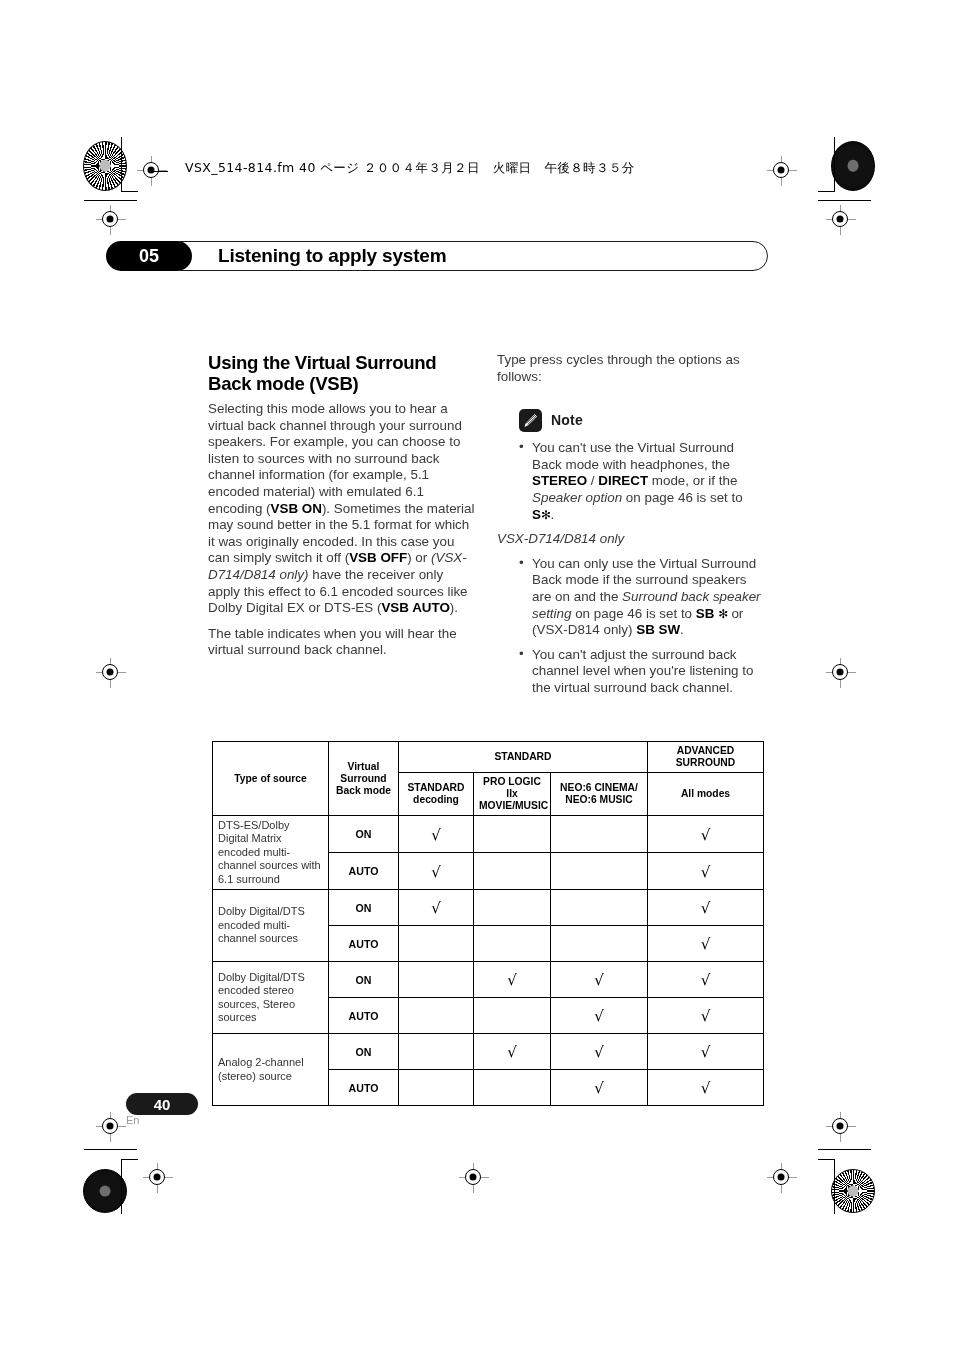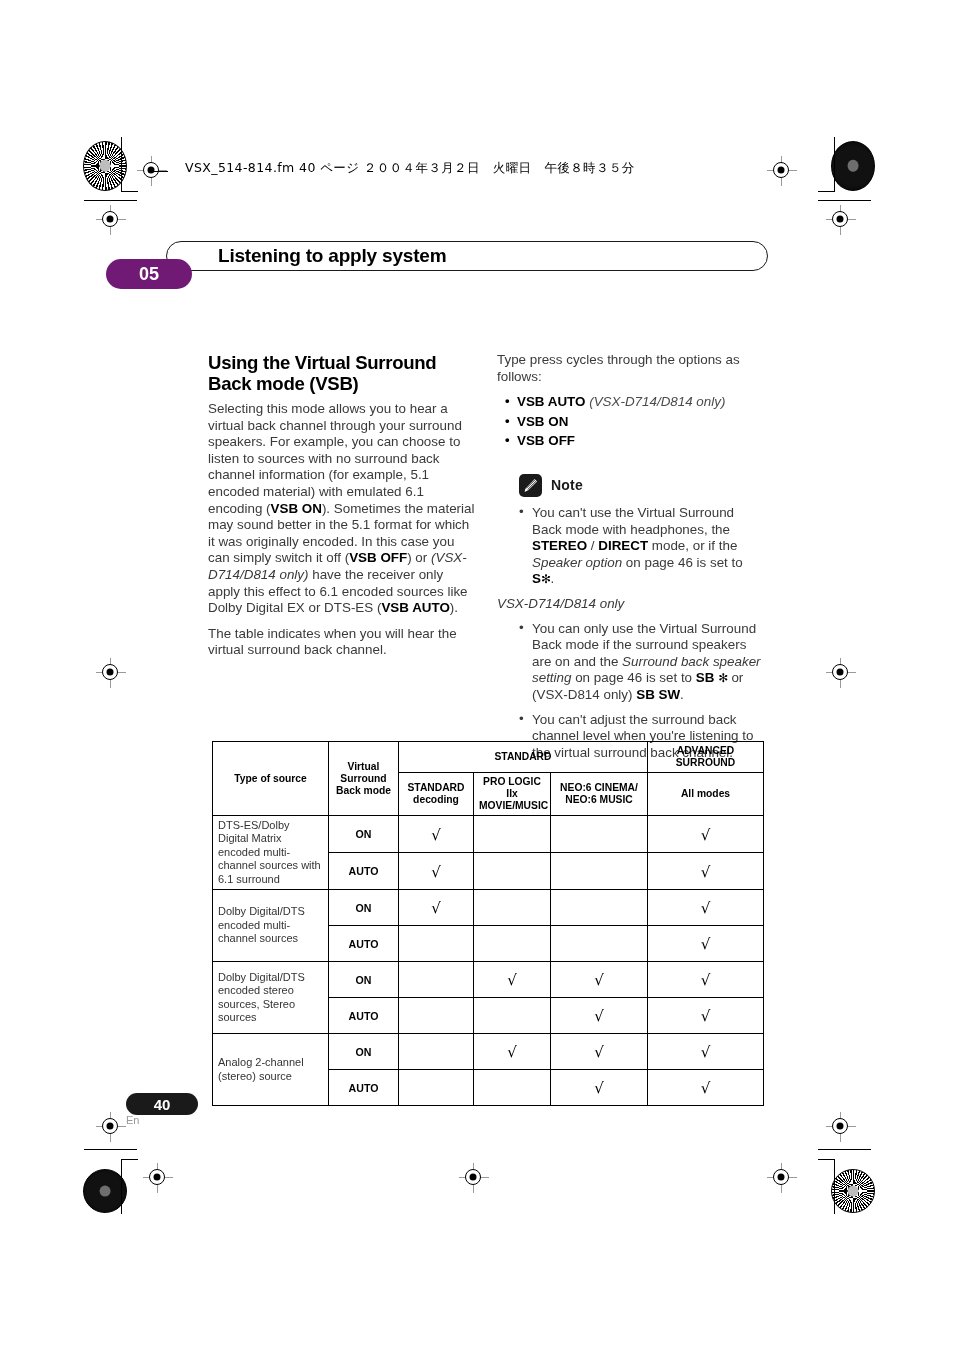--- a/index.html
+++ b/index.html
@@ -92,30 +92,29 @@
     position: absolute;
     left: 106px;
     top: 241px;
     width: 662px;
     height: 30px;
   }
   .chapter-num {
     position: absolute;
     left: 0; top: 0;
     width: 86px; height: 30px;
-    background: #701a75;
+    background: #000000;
     border-radius: 15px;
     color: #fff;
     font-weight: bold;
     font-size: 18px;
     display: flex;
     align-items: center;
     justify-content: center;
     z-index: 2;
-    margin-top: 18px;
   }
   .chapter-pill {
     position: absolute;
     left: 60px; top: 0;
     width: 602px; height: 30px;
     border: 1.6px solid #1a1a1a;
     border-radius: 15px;
     box-sizing: border-box;
     background: #fff;
   }
@@ -404,25 +403,20 @@
 
   <p class="body"><span>Selecting this mode allows you to hear a virtual back channel through your surround speakers. For example, you can choose to listen to sources with no surround back channel information (for example, 5.1 encoded material) with emulated 6.1 encoding (</span><b>VSB ON</b><span>). Sometimes the material may sound better in the 5.1 format for which it was originally encoded. In this case you can simply switch it off (</span><b>VSB OFF</b><span>) or </span><i>(VSX-D714/D814 only)</i><span> have the receiver only apply this effect to 6.1 encoded sources like Dolby Digital EX or DTS-ES (</span><b>VSB AUTO</b><span>).</span></p>
 
   <p class="body">The table indicates when you will hear the virtual surround back channel.</p>
 
 </div>
 
 <div class="col right">
   <p class="body">Type press cycles through the options as follows:</p>
 
-  <ul class="opts">
-    <li><span>VSB AUTO</span> <span class="note-ital">(VSX-D714/D814 only)</span></li>
-    <li><span>VSB ON</span></li>
-    <li><span>VSB OFF</span></li>
-  </ul>
 
   <div class="note-head">
     <span class="note-icon">
       <svg width="17" height="17" viewBox="0 0 17 17" aria-hidden="true">
         <path d="M12.6 1.9 L15.1 4.4 L6.2 13.3 L2.6 14.7 L4.0 11.1 Z" fill="#ffffff"></path>
         <path d="M2.6 14.7 L4.0 11.1 L5.6 12.7 Z" fill="#ffffff"></path>
         <line x1="4.3" y1="11.4" x2="13.2" y2="2.5" stroke="#1a1a1a" stroke-width="0.9"></line>
         <line x1="5.6" y1="12.7" x2="14.5" y2="3.8" stroke="#1a1a1a" stroke-width="0.9"></line>
       </svg>
     </span>

